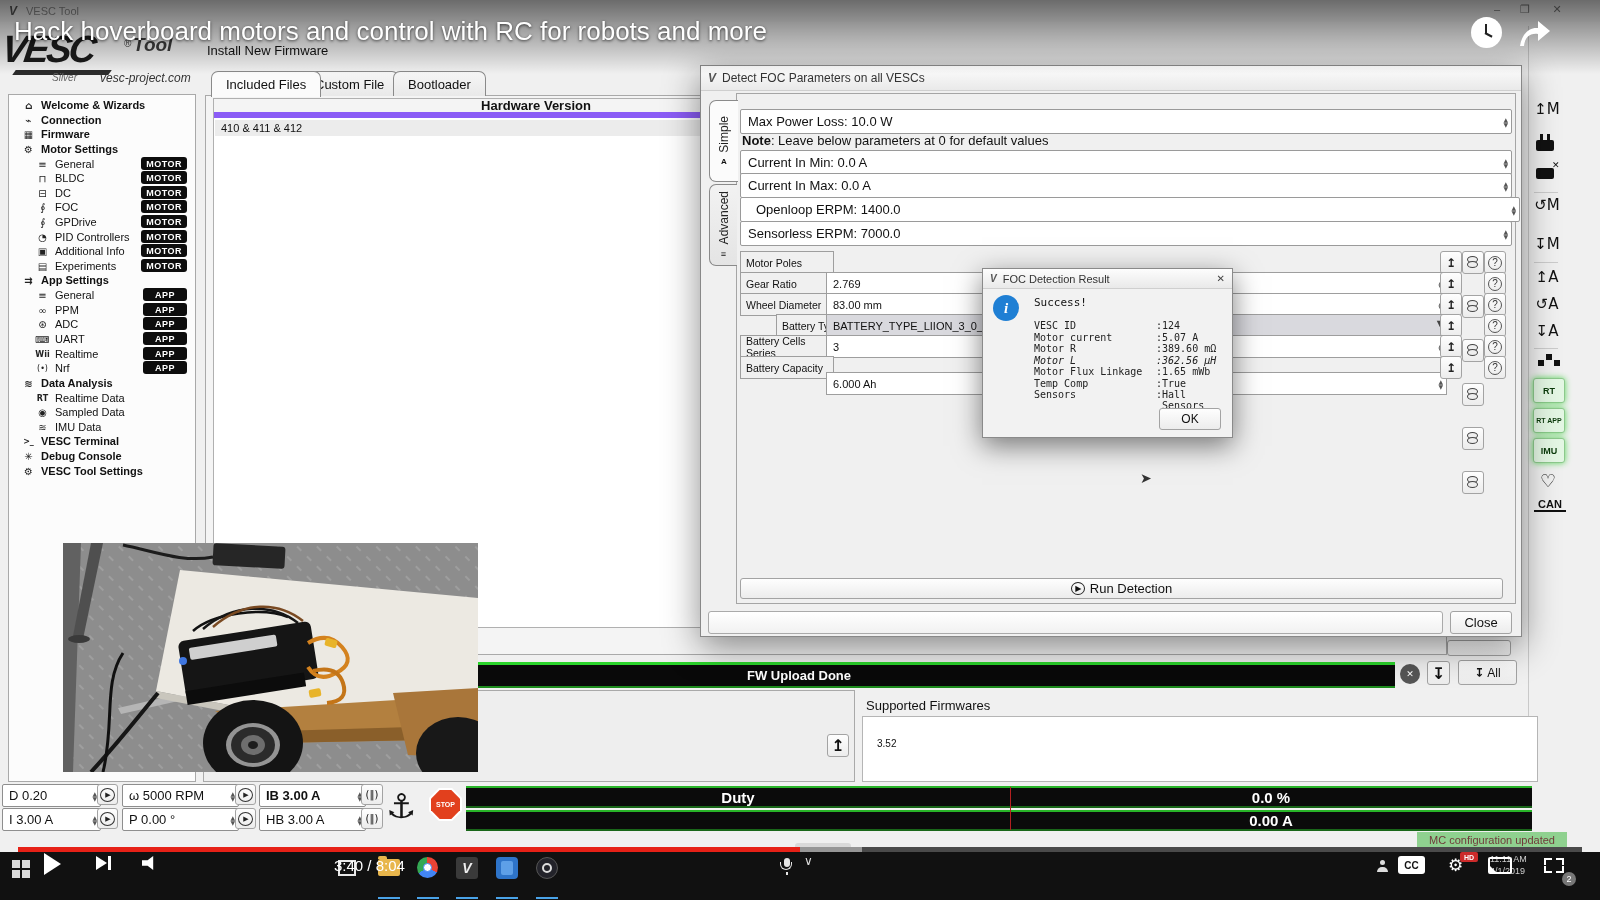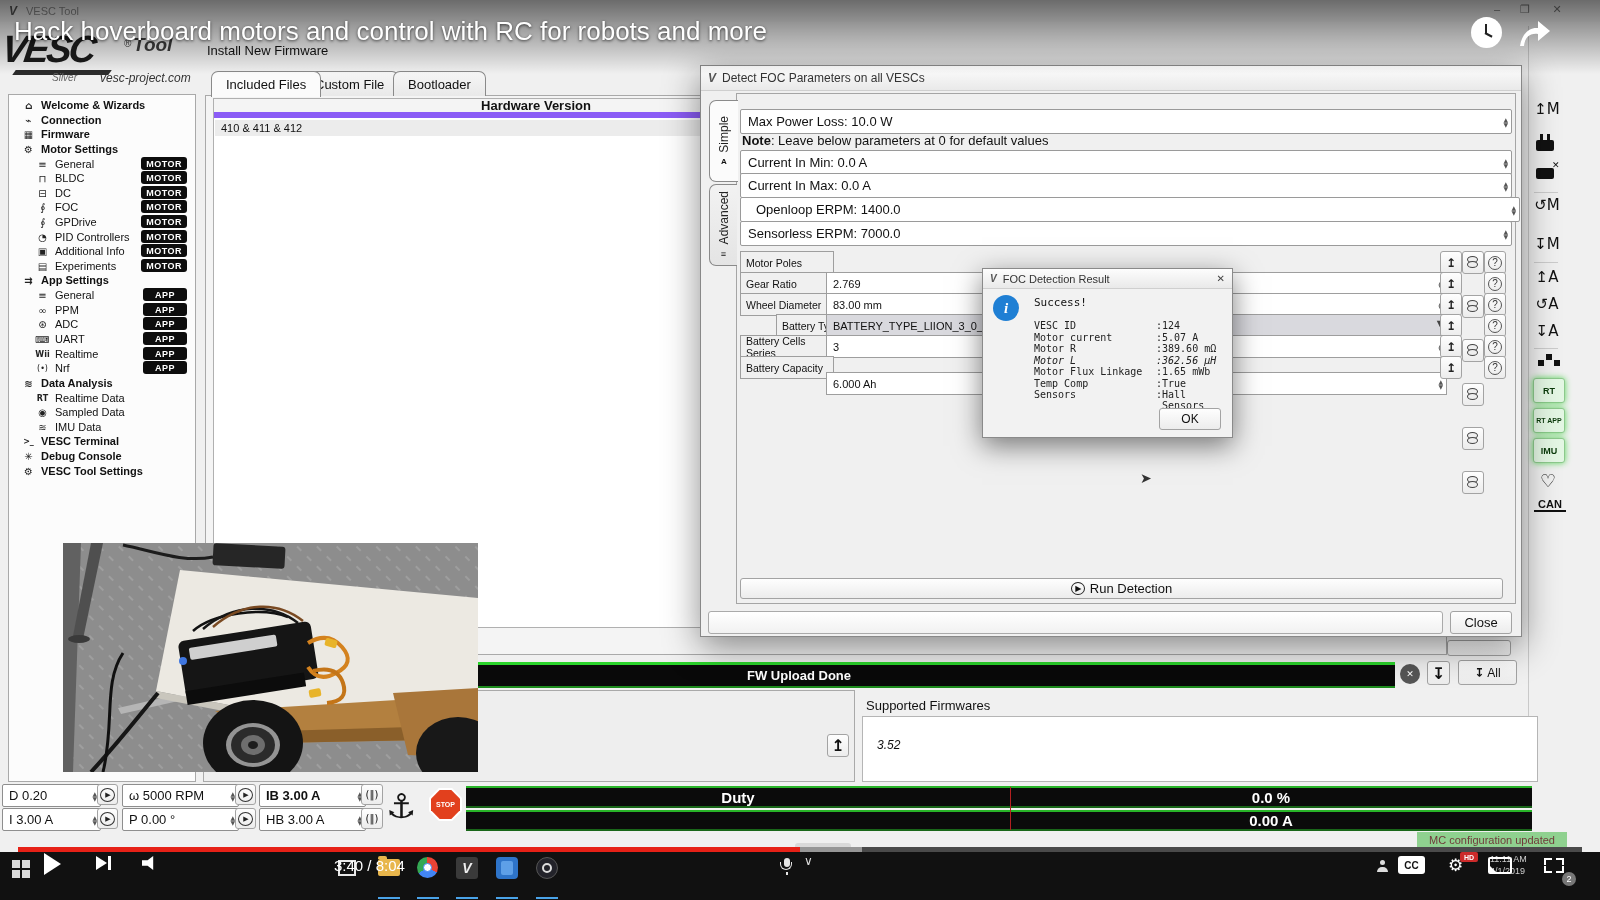--- a/index.html
+++ b/index.html
@@ -255,21 +255,21 @@
   <div class="a grnbtn" style="left:1533px;top:438px;width:32px;height:25px;">
       <span>IMU</span>
     </div>
   <span class="a ig" style="left:1540px;top:470px;font-size:18px;color:#111;">♡</span>
   <div class="a" style="left:1534px;top:498px;width:32px;text-align:center;font-size:11px;font-weight:bold;border-bottom:2px solid #111;"><span>CAN</span></div>
 
   <div class="a panel" style="left:203px;top:690px;width:652px;height:92px;background:#eeeeee;"></div>
   <div class="a b3 ig" style="left:827px;top:734px;width:22px;height:23px;display:flex;align-items:center;justify-content:center;font-weight:bold;">↥</div>
   <span class="a" style="left:866px;top:698px;font-size:13px;">Supported Firmwares</span>
   <div class="a" style="left:862px;top:716px;width:676px;height:66px;background:#fff;border:1px solid #b5b5b5;">
-    <span class="a" style="left:14px;top:21px;font-size:12px;font-style:italic;">3.52</span>
+    <span class="a" style="left:14px;top:21px;font-size:10px;">3.52</span>
   </div>
   <div class="a" style="left:203px;top:662px;width:1192px;height:26px;background:#090909;box-shadow:inset 0 3px 0 #2bd42b, inset 0 -2px 0 #1d8c1d;display:flex;align-items:center;justify-content:center;">
     <span style="color:#fff;font-weight:bold;font-size:13px;">FW Upload Done</span>
   </div>
   <div class="a" style="left:1400px;top:664px;width:20px;height:20px;border-radius:50%;background:#565656;color:#fff;display:flex;align-items:center;justify-content:center;font-size:9px;">
       <span class="ig">✕</span>
     </div>
   <div class="a b3 ig" style="left:1427px;top:661px;width:23px;height:24px;display:flex;align-items:center;justify-content:center;font-weight:bold;">↧</div>
   <div class="a b3" style="left:1458px;top:660px;width:59px;height:25px;display:flex;align-items:center;justify-content:center;gap:3px;font-size:12px;">
       <span class="ig" style="font-weight:bold;">↧</span>

